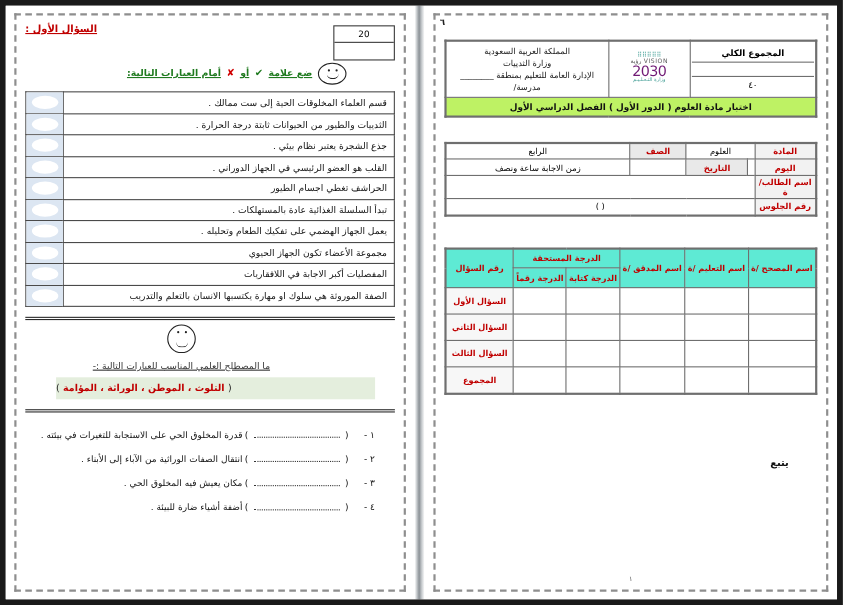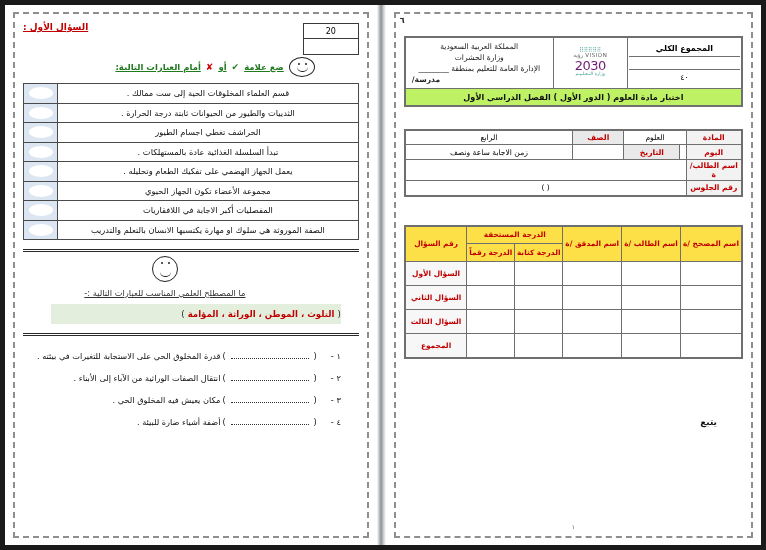--- a/index.html
+++ b/index.html
@@ -78,39 +78,39 @@
   .instr-text {
     font-size: 8.5px; color:#1f7a1f; font-weight:bold;
     text-decoration: underline; white-space: nowrap;
   }
   .mark-ok { color:#1f7a1f; font-size:9px; }
   .mark-no { color:#d00000; font-size:9px; font-weight:bold; }
 
   table.tf { width: 100%; border-collapse: collapse; }
   table.tf td { border: 1.1px solid #4a4a4a; height: 19.5px; }
   td.stmt {
-    text-align: center; padding: 0 6px;
+    text-align: right; padding: 0 6px;
     font-size: 8.3px; color:#111; white-space: nowrap;
   }
   td.ansbox {
     width: 34px; background:#dce6f2; position: relative;
   }
   td.ansbox span {
     display:block; width: 24px; height: 12px; margin: 0 auto;
     background:#fff; border-radius: 50%;
   }
 
   .sep-dbl { border-top: 1.6px solid #2a2a2a; border-bottom:1.6px solid #2a2a2a; height:3px; margin: 9px 0 4px; }
 
   .q2-instr { display:flex; align-items:center; gap:6px; justify-content:flex-start; padding-right: 52px; flex-direction: column; }
   .q2-instr .t { font-size:8.3px; color:#333; text-decoration: underline; }
 
   .wordbank {
     background: #e4eedd; margin: 6px 18px 0 28px;
-    padding: 5px 0; text-align:right;
+    padding: 5px 0; text-align:left;
     font-size: 8.6px; font-weight: bold; color:#c00000;
   }
   .wordbank .paren { color:#222; font-weight:normal; }
 
   .blanks { margin: 14px 18px 0 14px; }
   .blank-row {
     display: flex; align-items: baseline;
     justify-content: flex-start; font-size: 8.2px;
     margin-bottom: 11px; color:#111;
   }
@@ -127,41 +127,41 @@
 
   table.hdr { width:100%; border-collapse:collapse; margin-top: 16px; border:2px solid #6f6f6f; }
   table.hdr td { border:1.2px solid #6f6f6f; vertical-align: middle; }
   .hdr-total { width: 34%; }
   .hdr-total .tot-lbl { height:16px; font-size:8px; font-weight:bold; text-align:center; border-bottom:1.2px solid #6f6f6f; line-height:16px; }
   .hdr-total .tot-mid { height:13px; border-bottom:1.2px solid #6f6f6f; }
   .hdr-total .tot-val { height:16px; font-size:8px; text-align:center; line-height:16px; }
   .hdr-logo { width: 22%; text-align:center; padding: 3px 0; }
   .hdr-kingdom { width: 44%; text-align:center; padding: 3px 6px; }
   .hdr-kingdom div { font-size: 7.6px; color:#1a1a1a; line-height: 1.45; }
-  .hdr-kingdom .l4 { text-align: left; font-weight: bold; }
+  .hdr-kingdom .l4 { text-align: center; }
   .exam-title-row td {
     background:#bef264; text-align:center; height: 17px;
     font-size: 8.1px; font-weight: bold; color:#111;
   }
 
   .logo { display:inline-block; text-align:center; line-height:1; }
   .logo .dots { font-size: 6px; color:#3f9c93; letter-spacing:0px; }
   .logo .vis { font-size:5.5px; color:#5a5a5a; letter-spacing:0.5px; }
   .logo .num { font-size:13px; color:#701a75; font-weight:normal; letter-spacing:-0.5px; }
   .logo .min { font-size:4.6px; color:#3f9c93; }
 
   table.info { width:100%; border-collapse:collapse; margin-top: 22px; border:2px solid #6f6f6f; }
   table.info td { border:1.2px solid #6f6f6f; height: 15px; font-size:7.6px; text-align:center; }
   td.lbl-red { color:#c00000; font-weight:bold; background:#f2f2f2; width: 56px; }
   td.val-plain { background:#fff; }
   td.val-gray { background:#e9e9e9; color:#c00000; font-weight:bold; }
 
   table.grades { width:100%; border-collapse:collapse; margin-top: 28px; border:2px solid #6f6f6f; }
   table.grades td, table.grades th { border:1.3px solid #6f6f6f; font-size:7.4px; text-align:center; }
-  table.grades th { background:#fde047; color:#c00000; font-weight:bold; height: 18px; padding: 2px 1px; line-height:1.3; }
+  table.grades th { background:#5eead4; color:#c00000; font-weight:bold; height: 18px; padding: 2px 1px; line-height:1.3; }
   th.earned-top { background:#f2f2f2; }
   th.earned-sub { background:#fbe4e4; height: 14px; }
   table.grades td.rowlbl { background:#f7f7f7; color:#c00000; font-weight:bold; height: 24px; width: 62px; }
   table.grades td.cell { background:#fff; height: 24px; }
 
   .continue { margin-top: 58px; padding-right: 26px; font-size:9px; font-weight:bold; color:#111; }
   .pagenum { position:absolute; bottom: 6px; left:0; right:0; text-align:center; font-size:6px; color:#555; }
 </style>
 </head>
 <body>
@@ -185,21 +185,21 @@
             <td class="hdr-logo">
               <span class="logo">
                 <div class="dots">⠿⠿⠿⠿⠿</div>
                 <div class="vis">VISION رؤية</div>
                 <div class="num">2030</div>
                 <div class="min">وزارة التـعـلـيـم</div>
               </span>
             </td>
             <td class="hdr-kingdom">
               <div>المملكة العربية السعودية</div>
-              <div>وزارة الحشرات</div>
+              <div>وزارة الثدييات</div>
               <div>الإدارة العامة للتعليم بمنطقة ________</div>
               <div class="l4">مدرسة/</div>
             </td>
           </tr>
           <tr class="exam-title-row">
             <td colspan="3">اختبار مادة العلوم ( الدور الأول ) الفصل الدراسي الأول</td>
           </tr>
         </tbody>
           </table>
 
@@ -229,21 +229,21 @@
             <td class="lbl-red">رقم الجلوس</td>
             <td class="val-plain" colspan="4">(                    )</td>
           </tr>
         </tbody>
           </table>
 
         <table class="grades">
           <tbody>
               <tr>
             <th rowspan="2">اسم المصحح /ة</th>
-            <th rowspan="2">اسم الطالب /ة</th>
+            <th rowspan="2">اسم التعليم /ة</th>
             <th rowspan="2">اسم المدقق /ة</th>
             <th class="earned-top" colspan="2">الدرجة المستحقة</th>
             <th rowspan="2">رقم السؤال</th>
           </tr>
           <tr>
             <th class="earned-sub">الدرجة كتابة</th>
             <th class="earned-sub">الدرجة رقماً</th>
           </tr>
           <tr>
             <td class="cell"></td>
@@ -312,20 +312,32 @@
         <table class="tf">
           <tbody>
               <tr>
             <td class="stmt">قسم العلماء المخلوقات الحية إلى ست ممالك .</td>
             <td class="ansbox">
                   <span></span>
                 </td>
           </tr>
           <tr>
             <td class="stmt">الثدييات والطيور من الحيوانات ثابتة درجة الحرارة .</td>
+            <td class="ansbox">
+                  <span></span>
+                </td>
+          </tr>
+          <tr>
+            <td class="stmt">جذع الشجرة يعتبر نظام بيئي .</td>
+            <td class="ansbox">
+                  <span></span>
+                </td>
+          </tr>
+          <tr>
+            <td class="stmt">القلب هو العضو الرئيسي في الجهاز الدوراني .</td>
             <td class="ansbox">
                   <span></span>
                 </td>
           </tr>
           <tr>
             <td class="stmt">الحراشف تغطي اجسام الطيور</td>
             <td class="ansbox">
                   <span></span>
                 </td>
           </tr>

